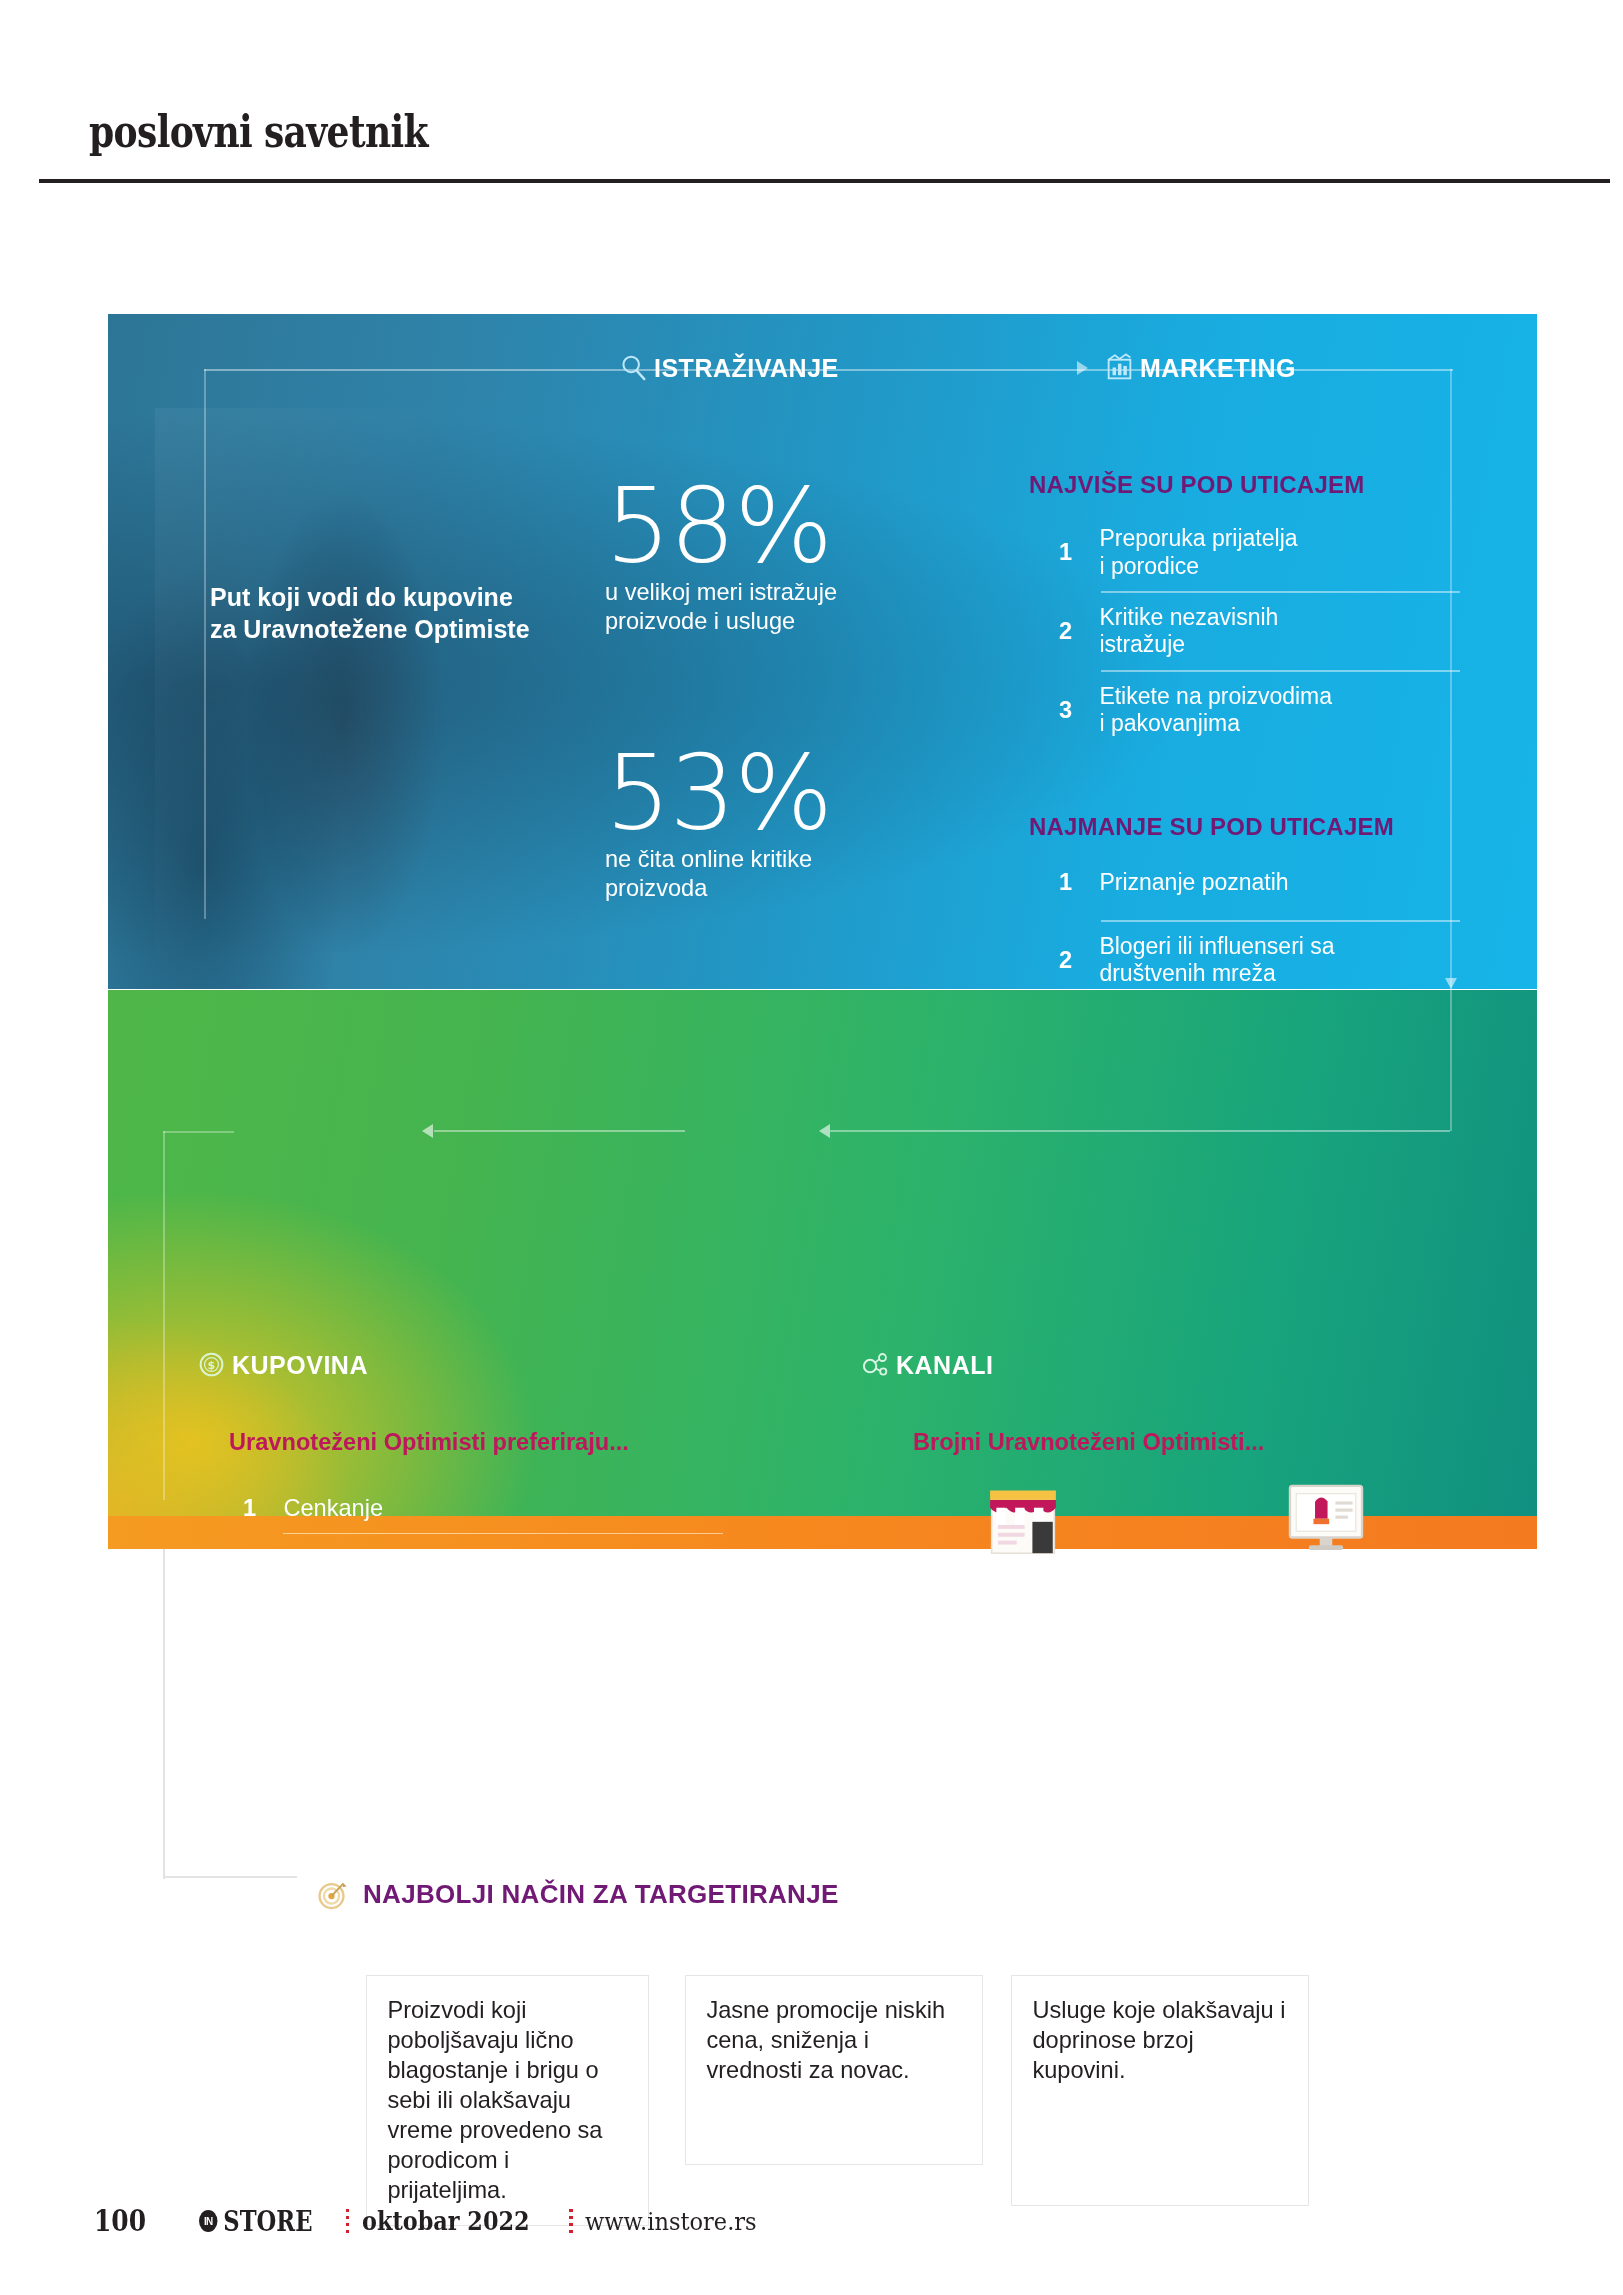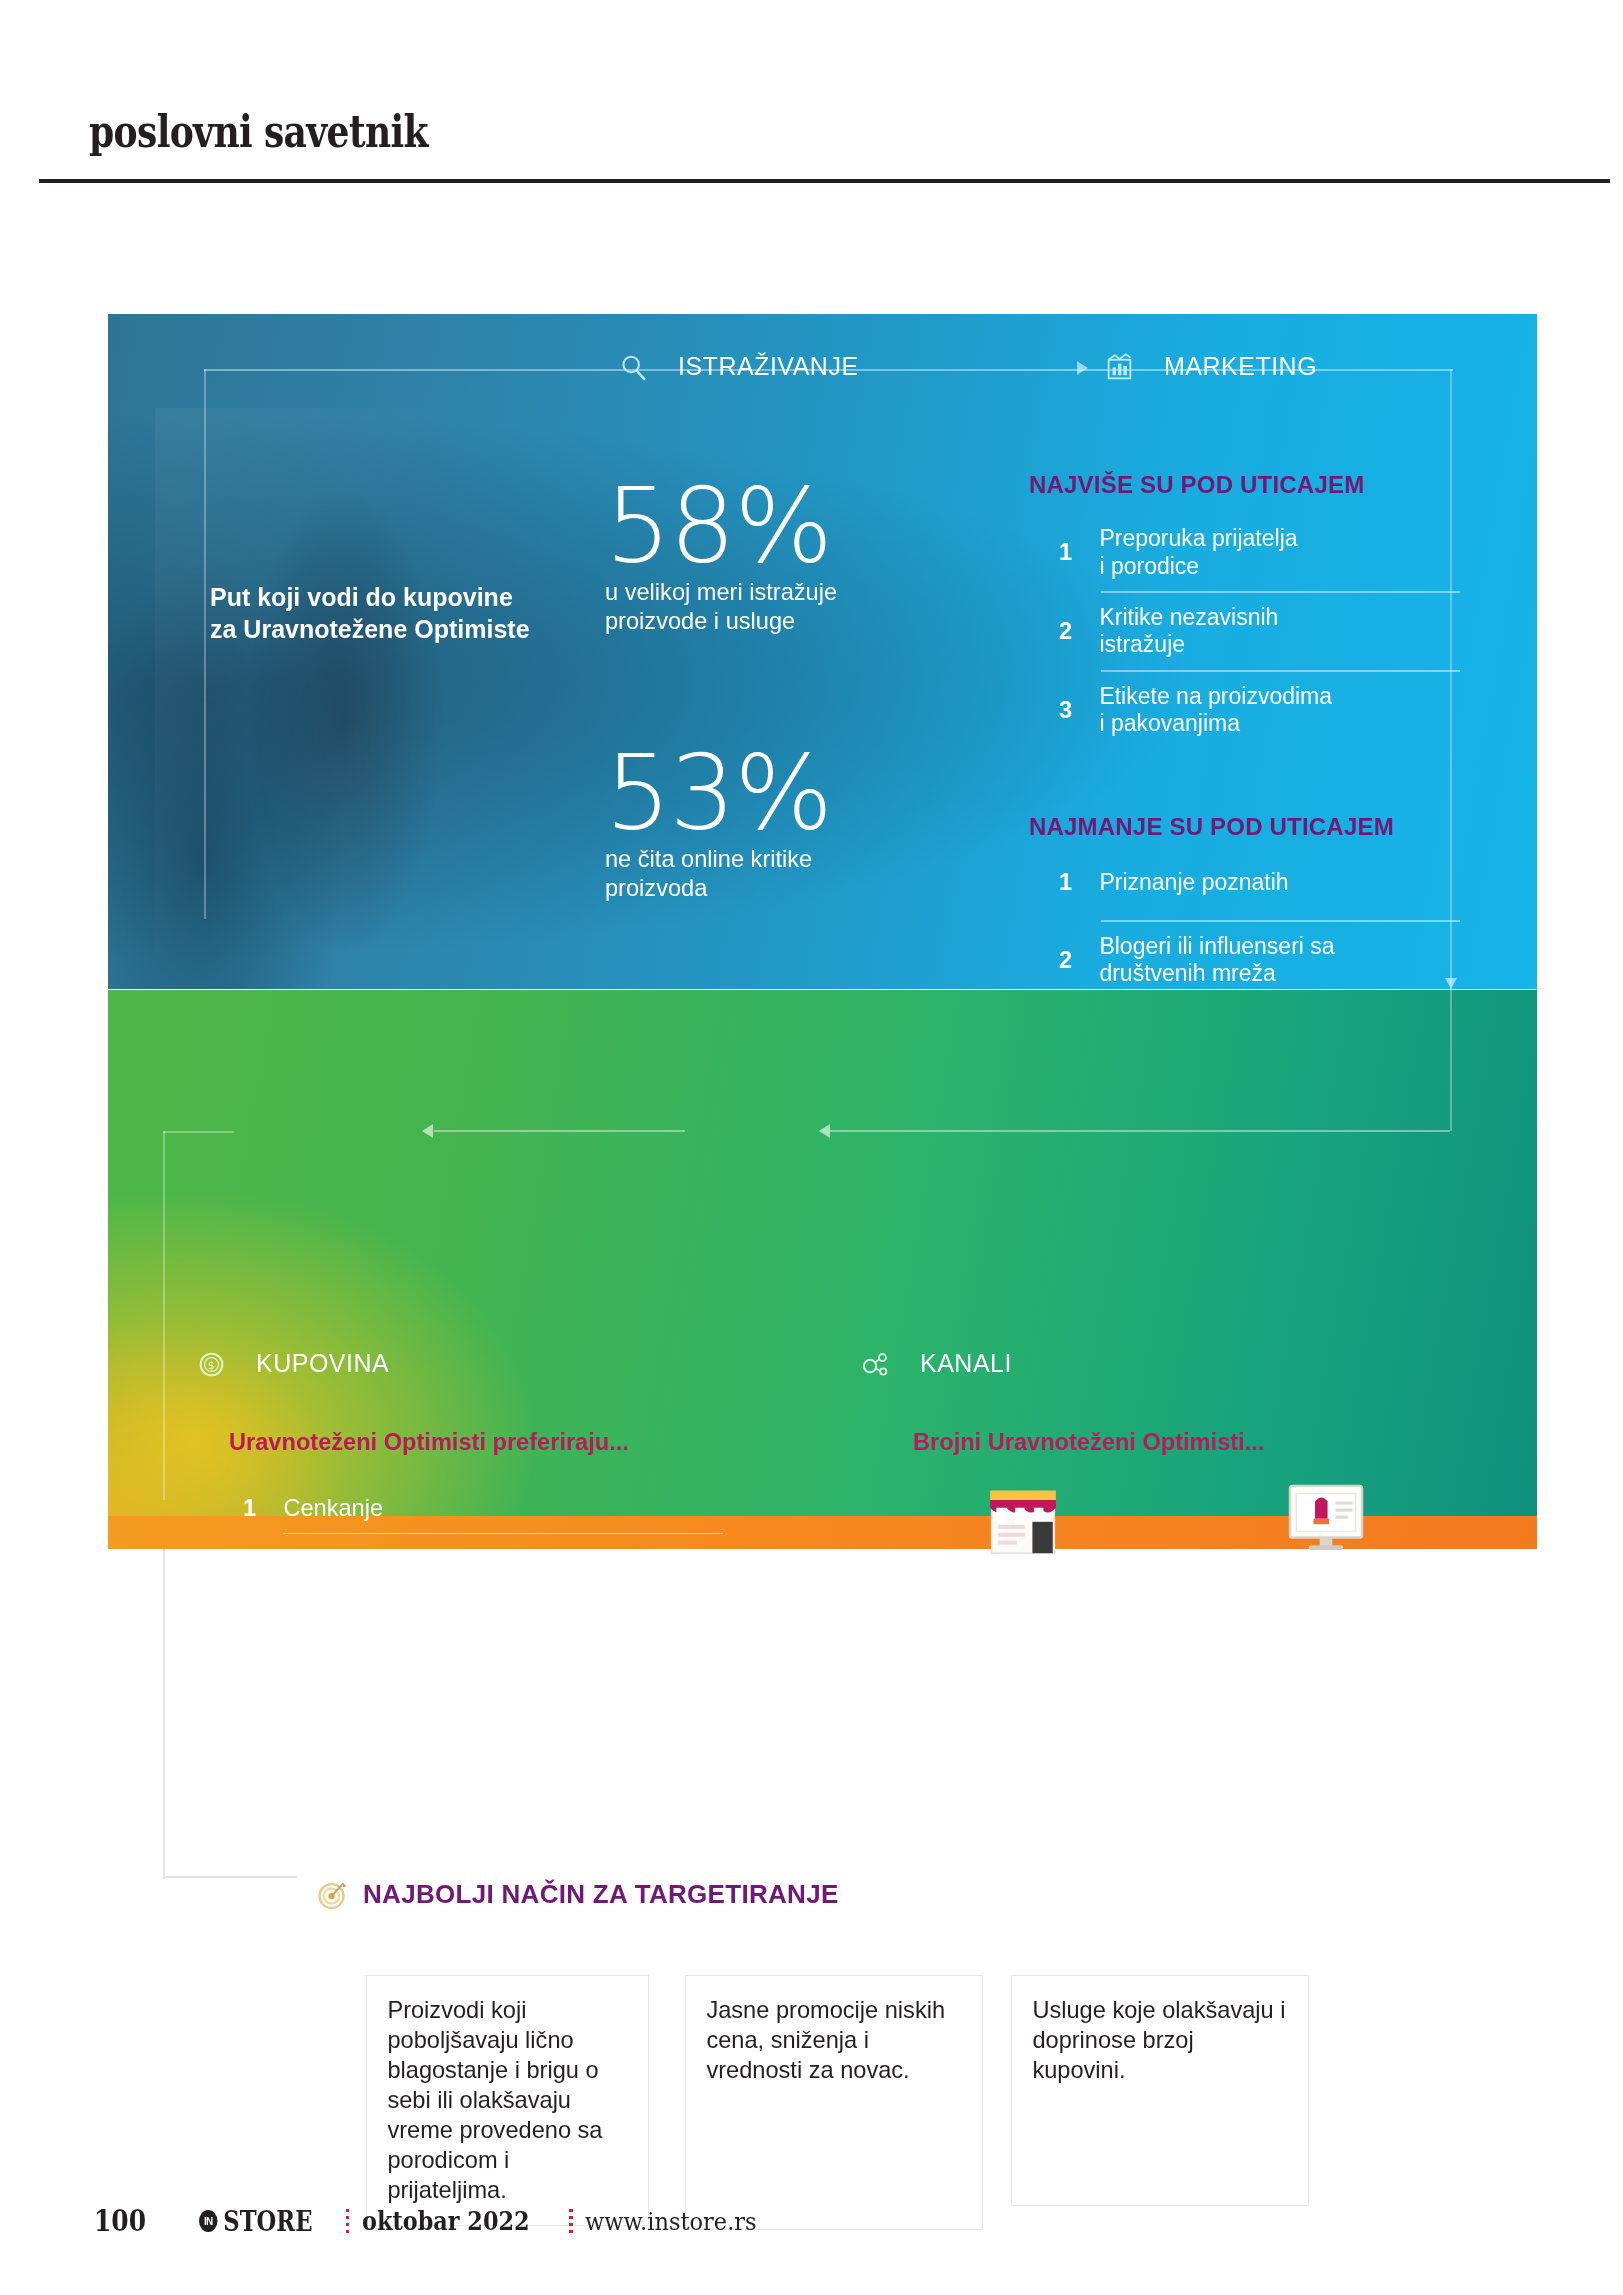--- a/index.html
+++ b/index.html
@@ -76,23 +76,23 @@
   }
 
   
   .conn{ position:absolute; background:rgba(255,255,255,0.42); }
   .conn-dim{ position:absolute; background:rgba(255,255,255,0.30); }
   .conn-grey{ position:absolute; background:#e3e3e3; }
 
   
   .sec-head{
     position:absolute;
-    display:flex; align-items:flex-start; gap:29px;
+    display:flex; align-items:flex-end; gap:5px;
     color:#ffffff;
-    font-size:25px; font-weight:normal; letter-spacing:0.5px;
+    font-size:25px; font-weight:bold; letter-spacing:0.5px;
     white-space:nowrap;
   }
   .sec-head .ico{ width:31px; height:31px; flex:0 0 31px; display:block; }
 
   
   .lead{
     position:absolute; left:210px; top:581px; width:369px;
     color:#ffffff; font-weight:bold; font-size:25px; line-height:1.28;
   }
 
@@ -424,21 +424,21 @@
       <line x1="22" y1="24" x2="37" y2="8" stroke="#c9a05a" stroke-width="2.4"></line>
       <path d="M37 8 l-1 5 l5 -1 z" fill="#c9a05a"></path>
     </svg>
   </span>
   <span>NAJBOLJI NAČIN ZA TARGETIRANJE</span>
 </div>
 
 <div class="tbox" style="left:366px; width:283px; height:251px;">
   <span>Proizvodi koji poboljšavaju lično blagostanje i brigu o sebi ili olakšavaju vreme provedeno sa porodicom i prijateljima.</span>
 </div>
-<div class="tbox" style="left:685px; width:298px; height:255px;">
+<div class="tbox" style="left:685px; width:298px; height:190px;">
   <span>Jasne promocije niskih cena, sniženja i vrednosti za novac.</span>
 </div>
 <div class="tbox" style="left:1011px; width:298px; height:231px;">
   <span>Usluge koje olakšavaju i doprinose brzoj kupovini.</span>
 </div>
 
 <div class="footer">
   <div class="pg">100</div>
   <div class="brand">
     <span class="in-circle">IN</span>

